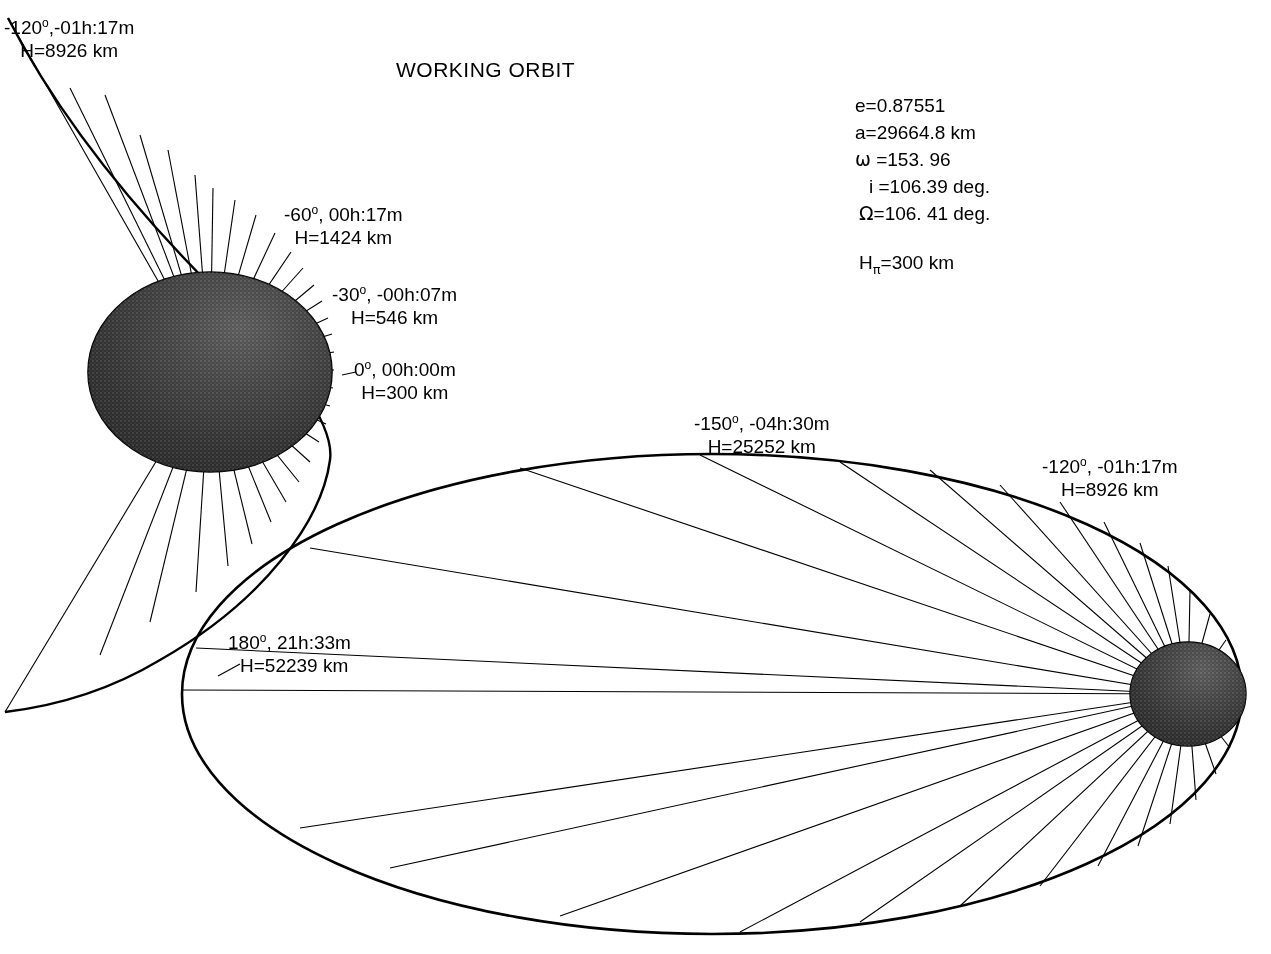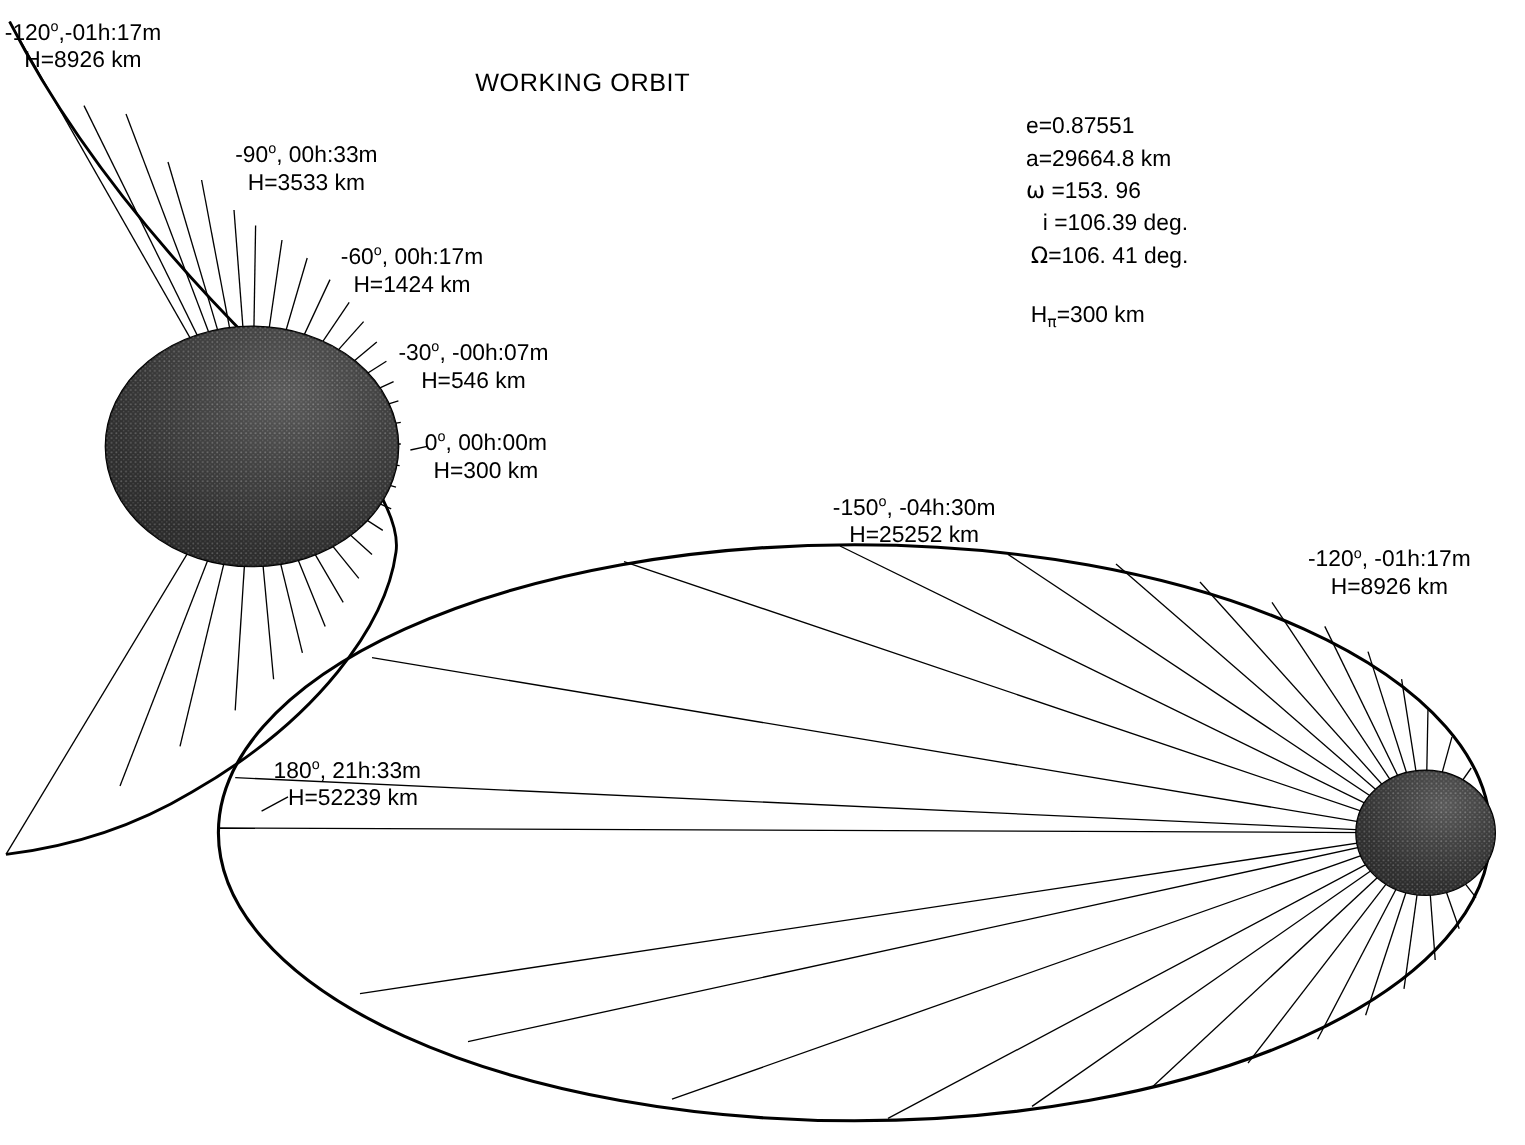--- a/index.html
+++ b/index.html
@@ -196,24 +196,20 @@
     <div style="padding-left:4px;margin-top:22px;">
       <span>H</span><sub class="pi greek">π</sub><span>=300 km</span>
     </div>
   </div>
 
   <div class="lbl" style="left:4px; top:16px;">
     <span>-120</span><sup class="deg">o</sup><span>,</span><span>-01h:17m</span>
     <span class="l2 r">H=8926 km</span>
   </div>
 
-  <div class="lbl" style="left:196px; top:118px;">
-    <span>-90</span><sup class="deg">o</sup><span>,  </span><span>00h:33m</span>
-    <span class="l2 r">H=3533 km</span>
-  </div>
 
   <div class="lbl" style="left:284px; top:203px;">
     <span>-60</span><sup class="deg">o</sup><span>,  </span><span>00h:17m</span>
     <span class="l2 r">H=1424 km</span>
   </div>
 
   <div class="lbl" style="left:332px; top:283px;">
     <span>-30</span><sup class="deg">o</sup><span>,  </span><span>-00h:07m</span>
     <span class="l2 r">H=546 km</span>
   </div>
@@ -221,21 +217,21 @@
   <div class="lbl" style="left:354px; top:358px;">
     <span>0</span><sup class="deg">o</sup><span>,  </span><span>00h:00m</span>
     <span class="l2 r">H=300 km</span>
   </div>
 
   <div class="lbl" style="left:694px; top:412px;">
     <span>-150</span><sup class="deg">o</sup><span>,  </span><span>-04h:30m</span>
     <span class="l2 r">H=25252 km</span>
   </div>
 
-  <div class="lbl" style="left:1042px; top:455px;margin-left:48px;">
+  <div class="lbl" style="left:1042px; top:455px;">
     <span>-120</span><sup class="deg">o</sup><span>,  </span><span>-01h:17m</span>
     <span class="l2 r">H=8926 km</span>
   </div>
 
   <div class="lbl" style="left:228px; top:631px;">
     <span>180</span><sup class="deg">o</sup><span>,  </span><span>21h:33m</span>
     <span class="l2" style="padding-left:12px;">H=52239 km</span>
   </div>
 
 </div>

